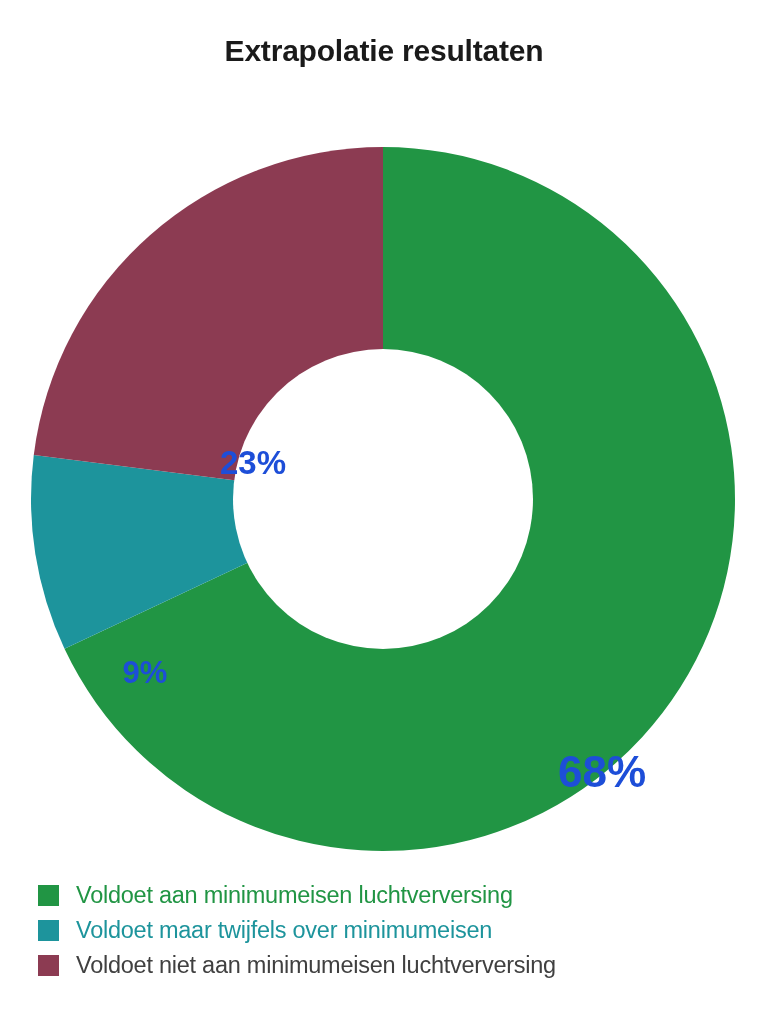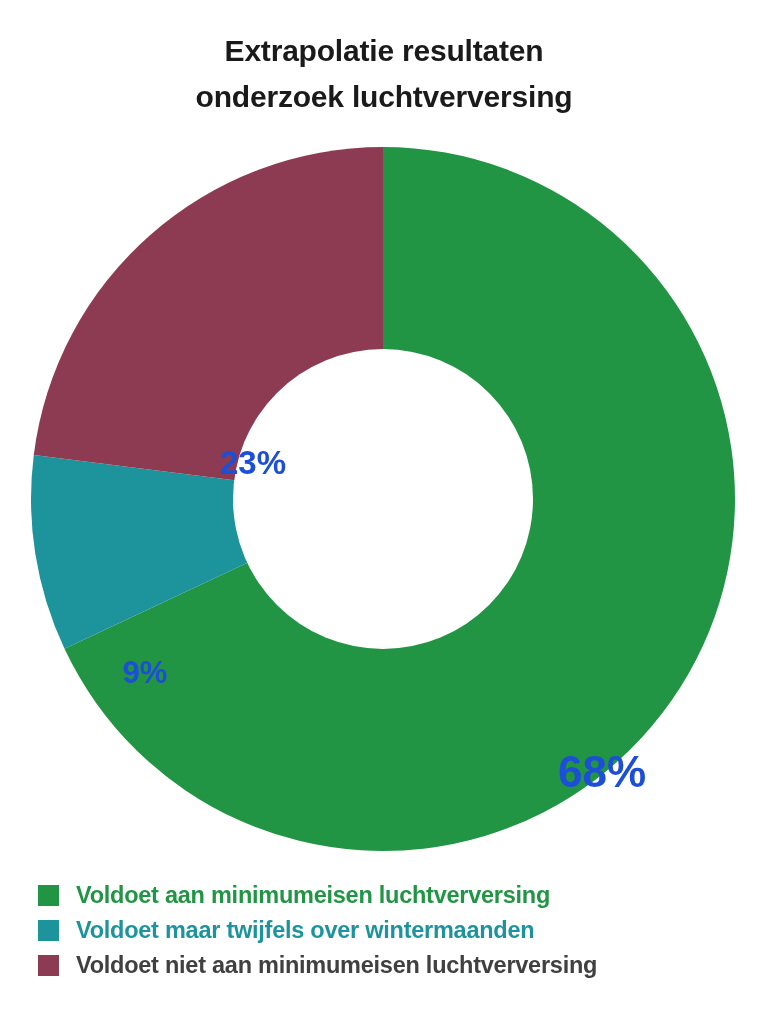--- a/index.html
+++ b/index.html
@@ -97,34 +97,33 @@
     height: 35px;
   }
   .legend-swatch {
     width: 21px;
     height: 21px;
     flex: 0 0 21px;
     margin-right: 17px;
   }
   .legend-text {
     font-size: 23.5px;
-    font-weight: bold;
+    font-weight: normal;
     letter-spacing: -0.25px;
     white-space: nowrap;
     font-family: "Liberation Sans", sans-serif;
   }
 </style>
 </head>
 <body>
 
 <div id="page">
 
   <div id="chart-title">
     <span class="tline">Extrapolatie resultaten</span>
-    <span class="tline">onderzoek luchtverversing</span>
   </div>
 
   <div id="donut-wrap">
     <svg id="donut-svg" viewBox="0 0 706 706" xmlns="http://www.w3.org/2000/svg">
       <g id="slices-group">
           <path d="M 353 353 L 353.00 1.00 A 352 352 0 1 1 34.50 502.87 Z" fill="#219544"></path>
           <path d="M 353 353 L 34.50 502.87 A 352 352 0 0 1 3.78 308.88 Z" fill="#1D949C"></path>
           <path d="M 353 353 L 3.78 308.88 A 352 352 0 0 1 353.00 1.00 Z" fill="#8C3B52"></path>
         </g>
       <circle id="donut-hole" cx="353" cy="353" r="150" fill="#FFFFFF"></circle>
@@ -137,21 +136,21 @@
 
   <div id="legend">
 
     <div class="legend-row">
       <span class="legend-swatch" style="background: rgb(33, 149, 68);"></span>
       <span class="legend-text" style="color: rgb(33, 149, 68);">Voldoet aan minimumeisen luchtverversing</span>
     </div>
 
     <div class="legend-row">
       <span class="legend-swatch" style="background: rgb(29, 148, 156);"></span>
-      <span class="legend-text" style="color: rgb(29, 148, 156);">Voldoet maar twijfels over wintermaanden</span>
+      <span class="legend-text" style="color: rgb(29, 148, 156);">Voldoet maar twijfels over minimumeisen</span>
     </div>
 
     <div class="legend-row">
       <span class="legend-swatch" style="background: rgb(140, 59, 82);"></span>
       <span class="legend-text" style="color: #404040;">Voldoet niet aan minimumeisen luchtverversing</span>
     </div>
 
   </div>
 
 </div>

